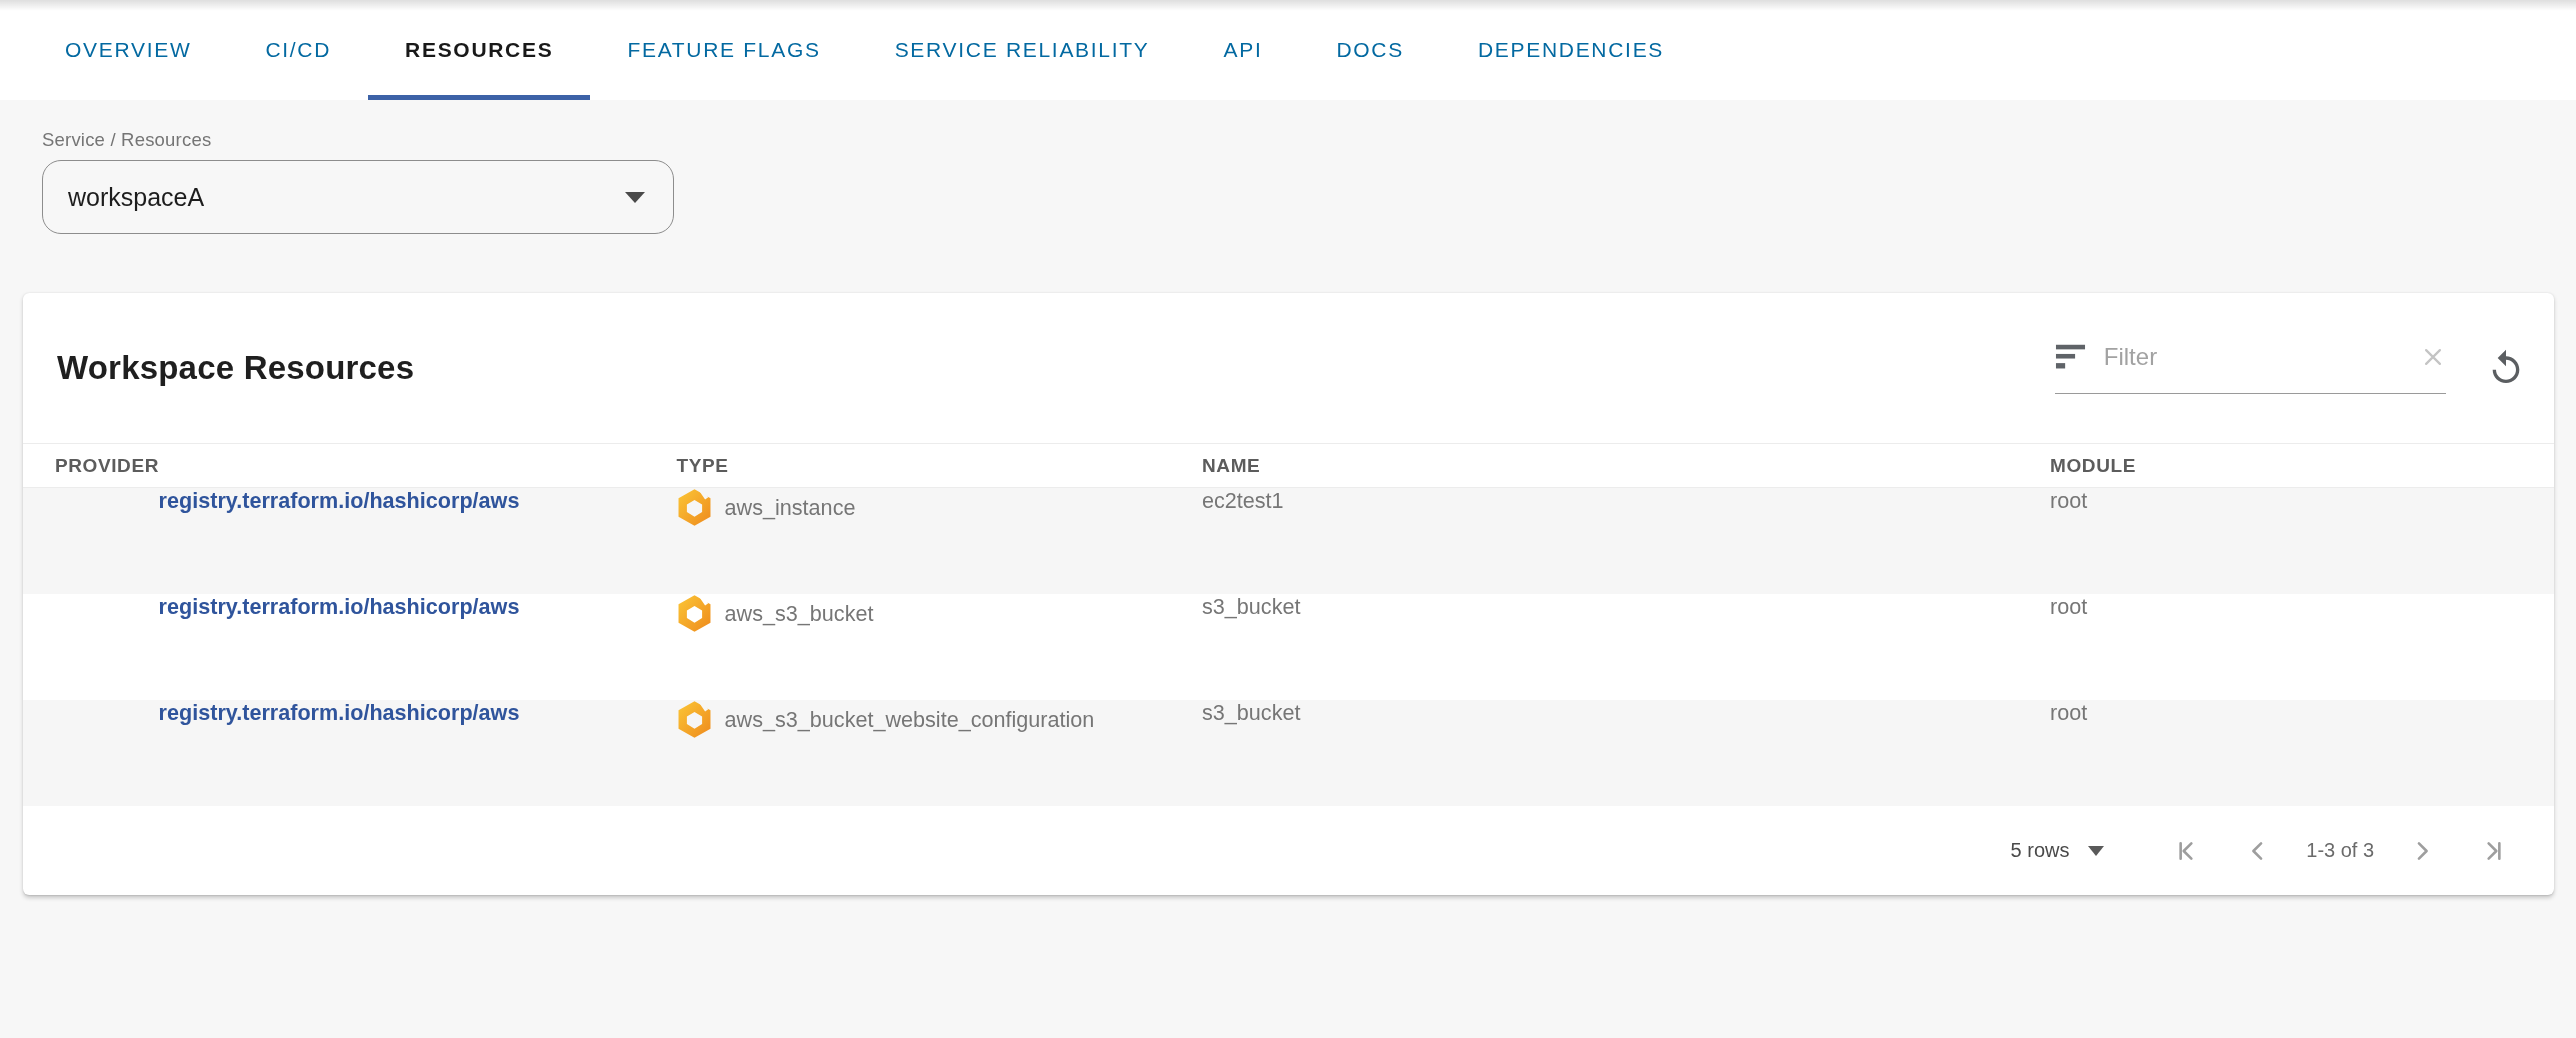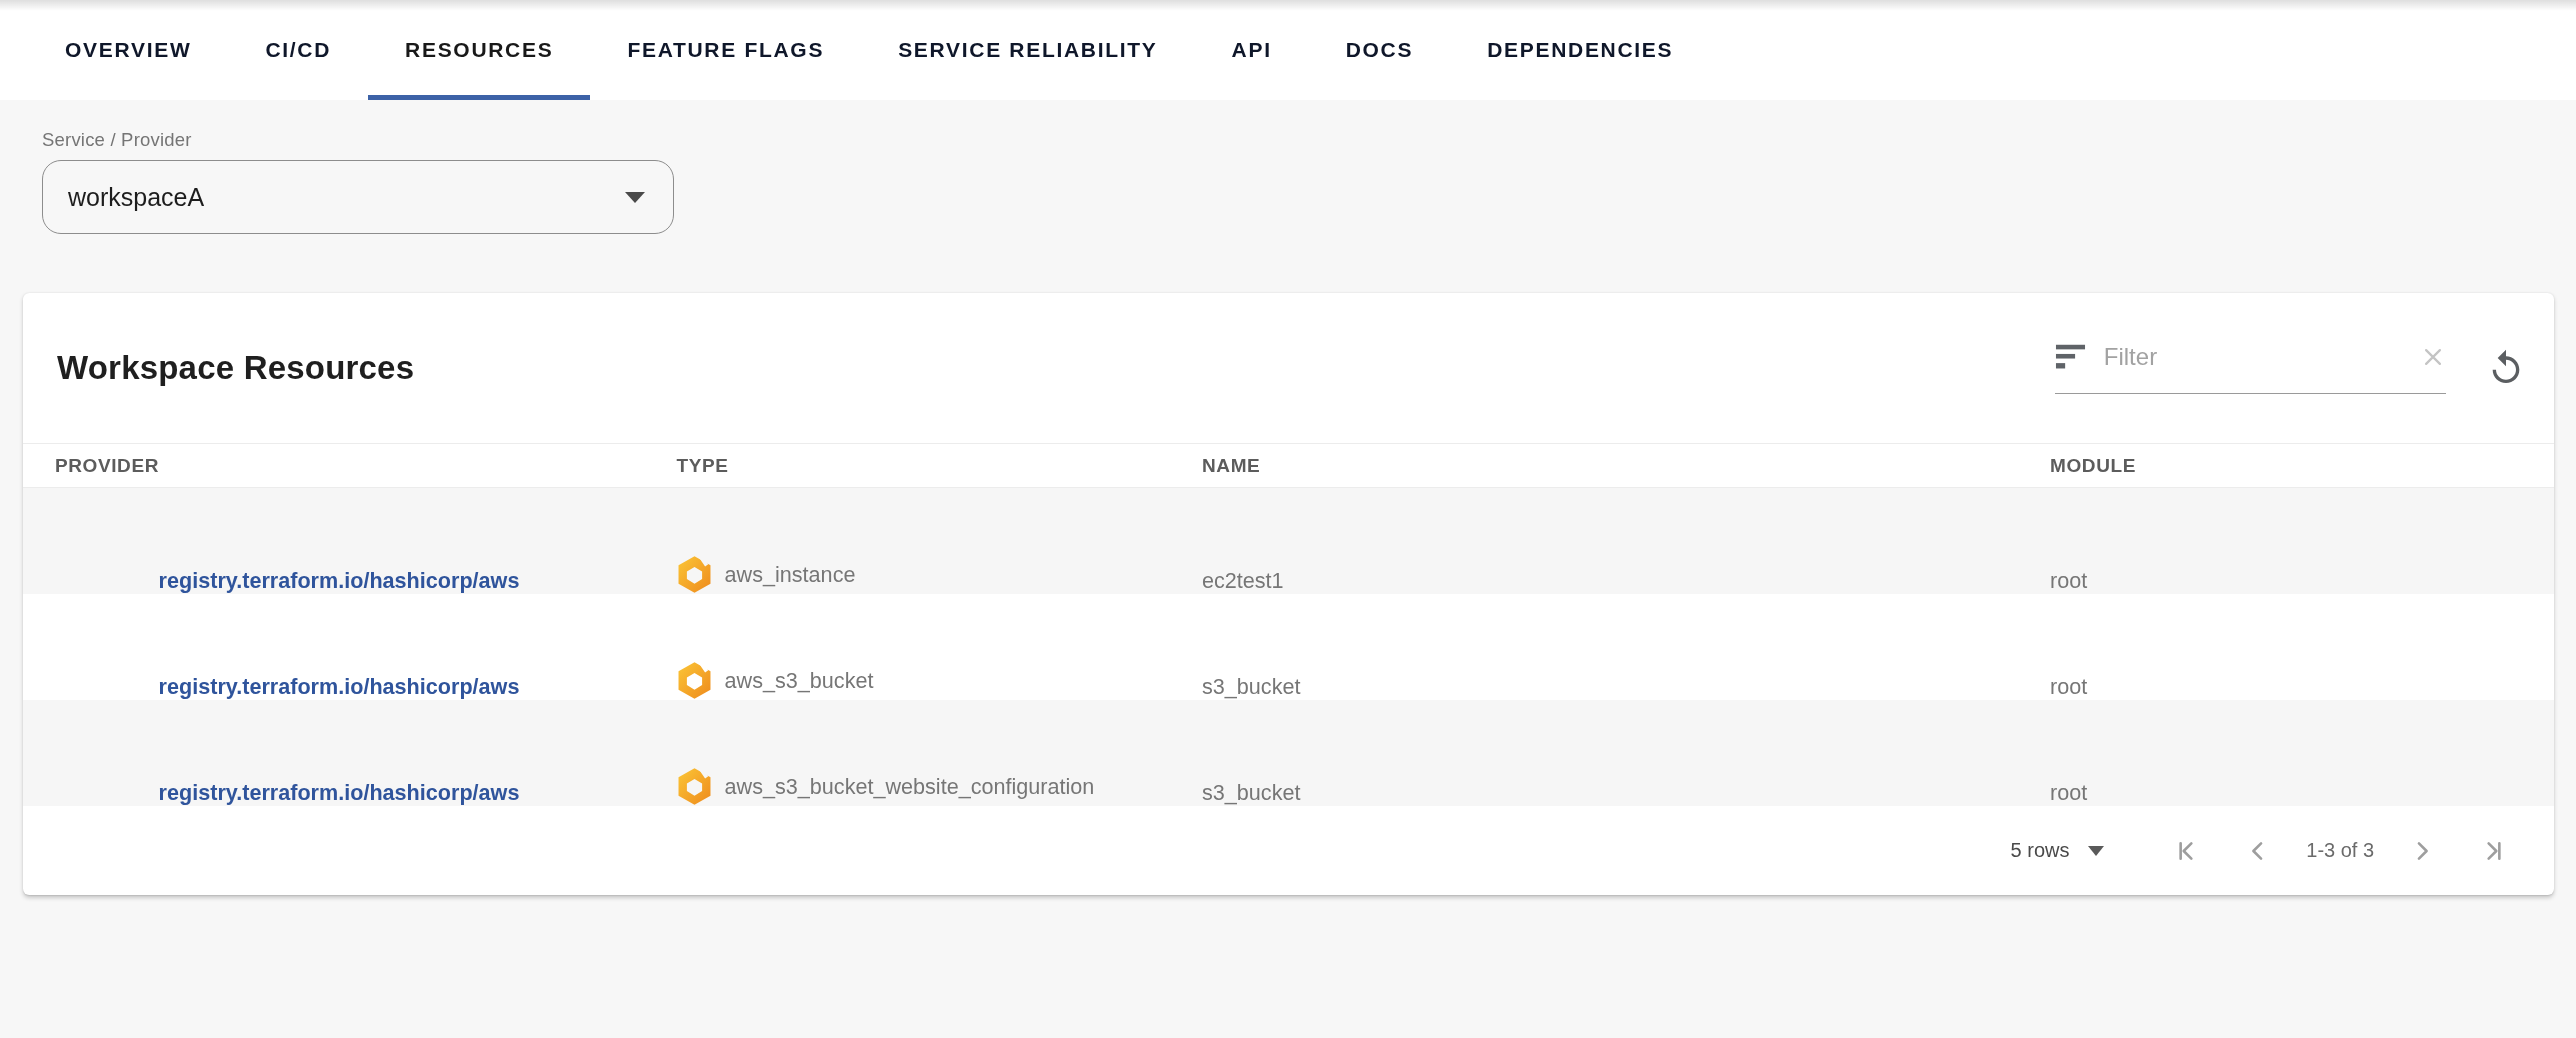--- a/index.html
+++ b/index.html
@@ -24,22 +24,22 @@
     padding-left:28px;position:relative;
   }
   .tabbar::before{
     content:"";position:absolute;top:0;left:0;right:0;height:10.8px;
     background:linear-gradient(rgba(0,0,0,0.13),rgba(255,255,255,0));
     pointer-events:none;
   }
   .tab{
     display:flex;align-items:center;
     padding:0 37px;
-    font-size:21px;font-weight:700;letter-spacing:1.7px;
-    color:#0f172a;text-transform:uppercase;
+    font-size:21px;font-weight:400;letter-spacing:1.7px;
+    color:#0369a1;text-transform:uppercase;
     position:relative;cursor:pointer;white-space:nowrap;
   }
   .tab.active{color:#191919;font-weight:700;}
   .tab.active::after{
     content:"";position:absolute;left:0;right:0;bottom:0;height:5.4px;
     background:var(--accent-blue);
   }
 
   
   .selector{margin:29px 0 0 42px;}
@@ -83,21 +83,21 @@
   .filter-input::placeholder{color:#a2a2a2;}
   .icon-btn{background:none;border:none;padding:0;cursor:pointer;display:flex;align-items:center;}
   .refresh-btn{margin-left:40px;}
 
   
   .tbl-header{
     height:45px;display:flex;align-items:center;
     border-top:1.5px solid #ececec;border-bottom:1.5px solid #ececec;
     font-size:19px;font-weight:700;color:#5c5c5c;letter-spacing:0.6px;
   }
-  .row{height:106px;display:flex;align-items:flex-end;font-size:21.6px;}
+  .row{height:106px;display:flex;align-items:flex-start;font-size:21.6px;}
   .row.striped{background:var(--stripe);}
   .col-provider{width:632px;}
   .col-type{width:524px;padding-left:21.6px;}
   .col-name{width:848px;padding-left:23px;}
   .col-module{flex:1;padding-left:23px;}
   .tbl-header .col-provider{padding-left:32px;}
   .cell-provider{width:632px;display:flex;justify-content:center;}
   .provider-link{
     color:var(--link-blue);font-weight:700;font-size:21.6px;
     text-decoration:none;cursor:pointer;white-space:nowrap;
@@ -134,21 +134,21 @@
   <div class="tab">CI/CD</div>
   <div class="tab active">Resources</div>
   <div class="tab">Feature Flags</div>
   <div class="tab">Service Reliability</div>
   <div class="tab">API</div>
   <div class="tab">Docs</div>
   <div class="tab">Dependencies</div>
 </nav>
 
 <div class="selector">
-  <div class="selector-label">Service / Provider</div>
+  <div class="selector-label">Service / Resources</div>
   <div class="selector-box">
     <span class="selector-value">workspaceA</span>
     <span class="caret-down"></span>
   </div>
 </div>
 
 <section class="card">
 
   <div class="card-header">
     <h1 class="card-title">Workspace Resources</h1>

